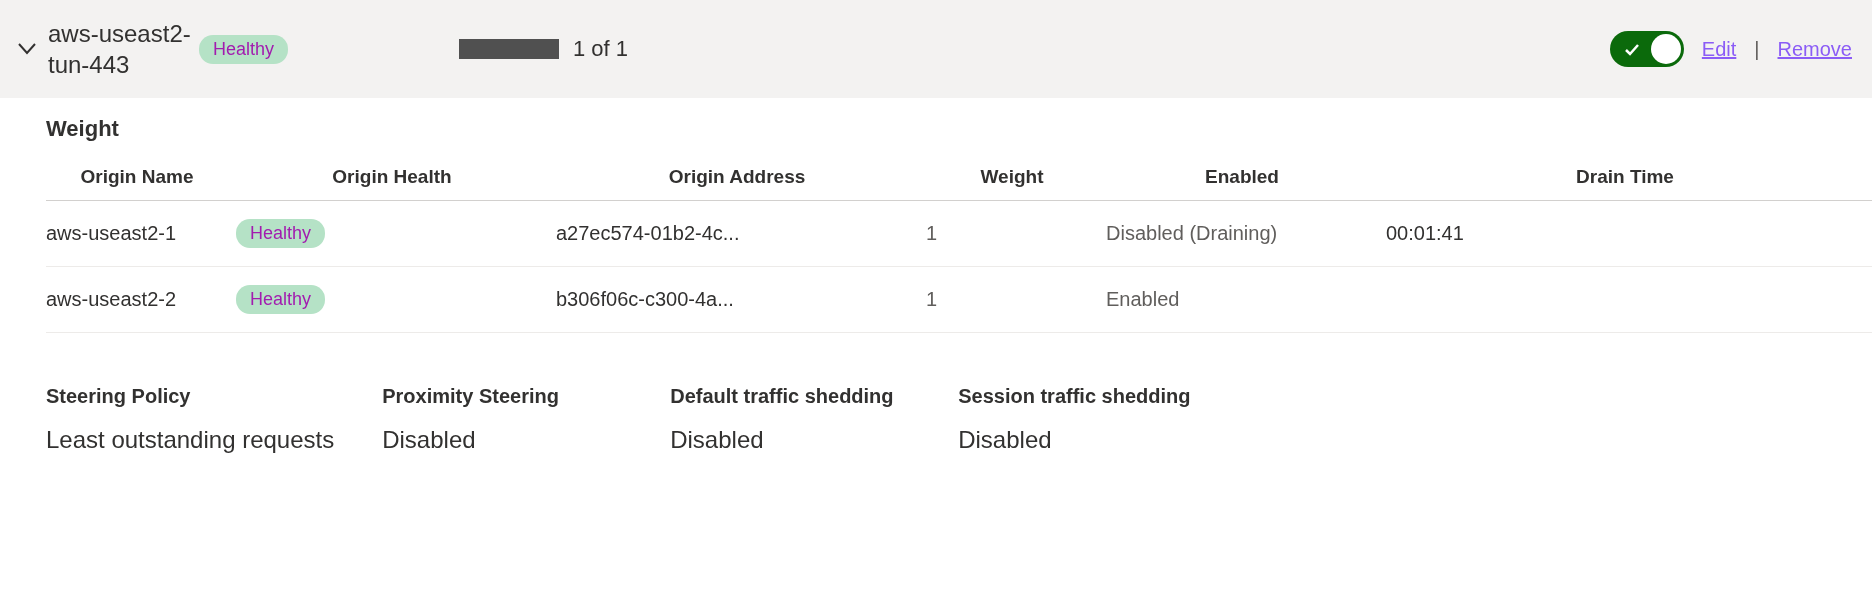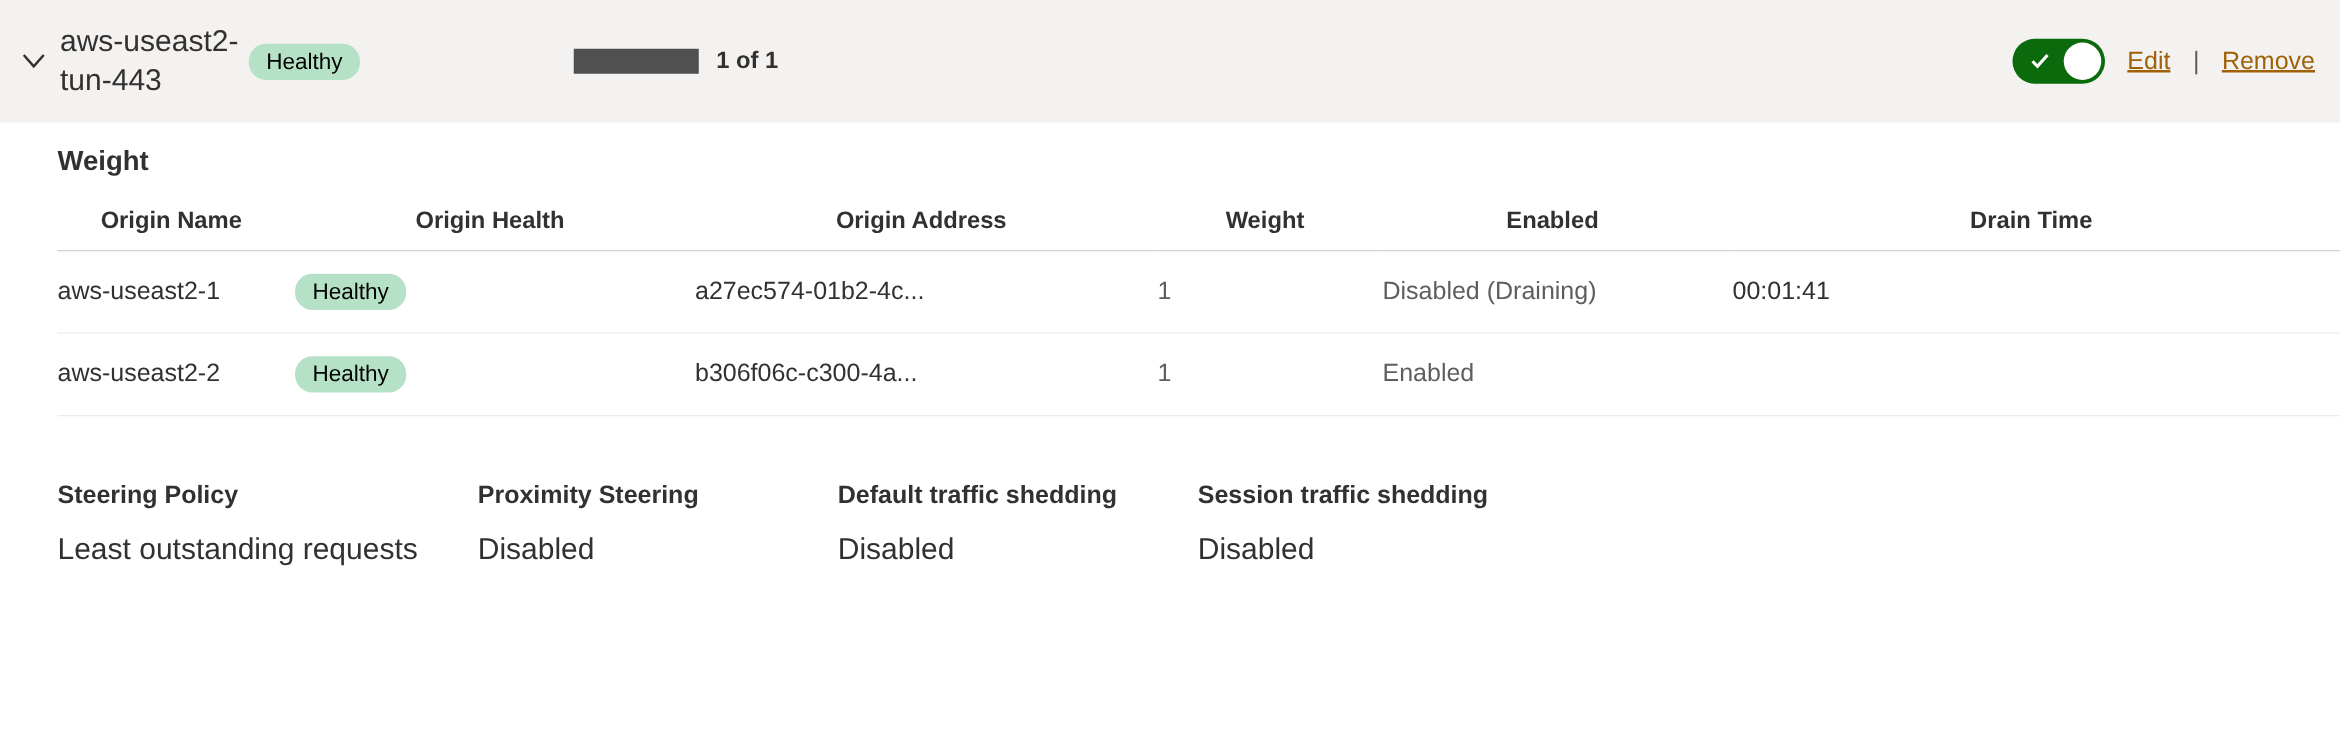--- a/index.html
+++ b/index.html
@@ -27,21 +27,21 @@
   .pool-name {
     width: 155px;
     font-size: 24px;
     line-height: 1.3;
     word-break: break-word;
     padding-left: 4px;
   }
   .badge {
     display: inline-block;
     background: #b5e2c6;
-    color: #000000;
+    color: #a21caf;
     border-radius: 14px;
     padding: 4px 14px;
     font-size: 18px;
   }
   .health-col {
     width: 260px;
     display: flex;
     align-items: center;
   }
   .progress-col {
@@ -49,22 +49,21 @@
     align-items: center;
     gap: 14px;
     flex: 1;
   }
   .progress-bar {
     width: 100px;
     height: 20px;
     background: #505050;
   }
   .progress-text {
-    font-size: 19px;
-    font-weight: bold;
+    font-size: 22px;
   }
   .actions-col {
     display: flex;
     align-items: center;
     gap: 18px;
     padding-right: 10px;
   }
   .toggle {
     width: 74px;
     height: 36px;
@@ -82,21 +81,21 @@
     border-radius: 50%;
     background: #ffffff;
   }
   .toggle-check {
     position: absolute;
     left: 14px;
     top: 9px;
     color: #fff;
   }
   .link {
-    color: #a16207;
+    color: #8b5cf6;
     text-decoration: underline;
     cursor: pointer;
     font-size: 20px;
   }
   .divider {
     color: #605e5c;
     font-size: 20px;
   }
   .content {
     padding: 18px 0 0 46px;

